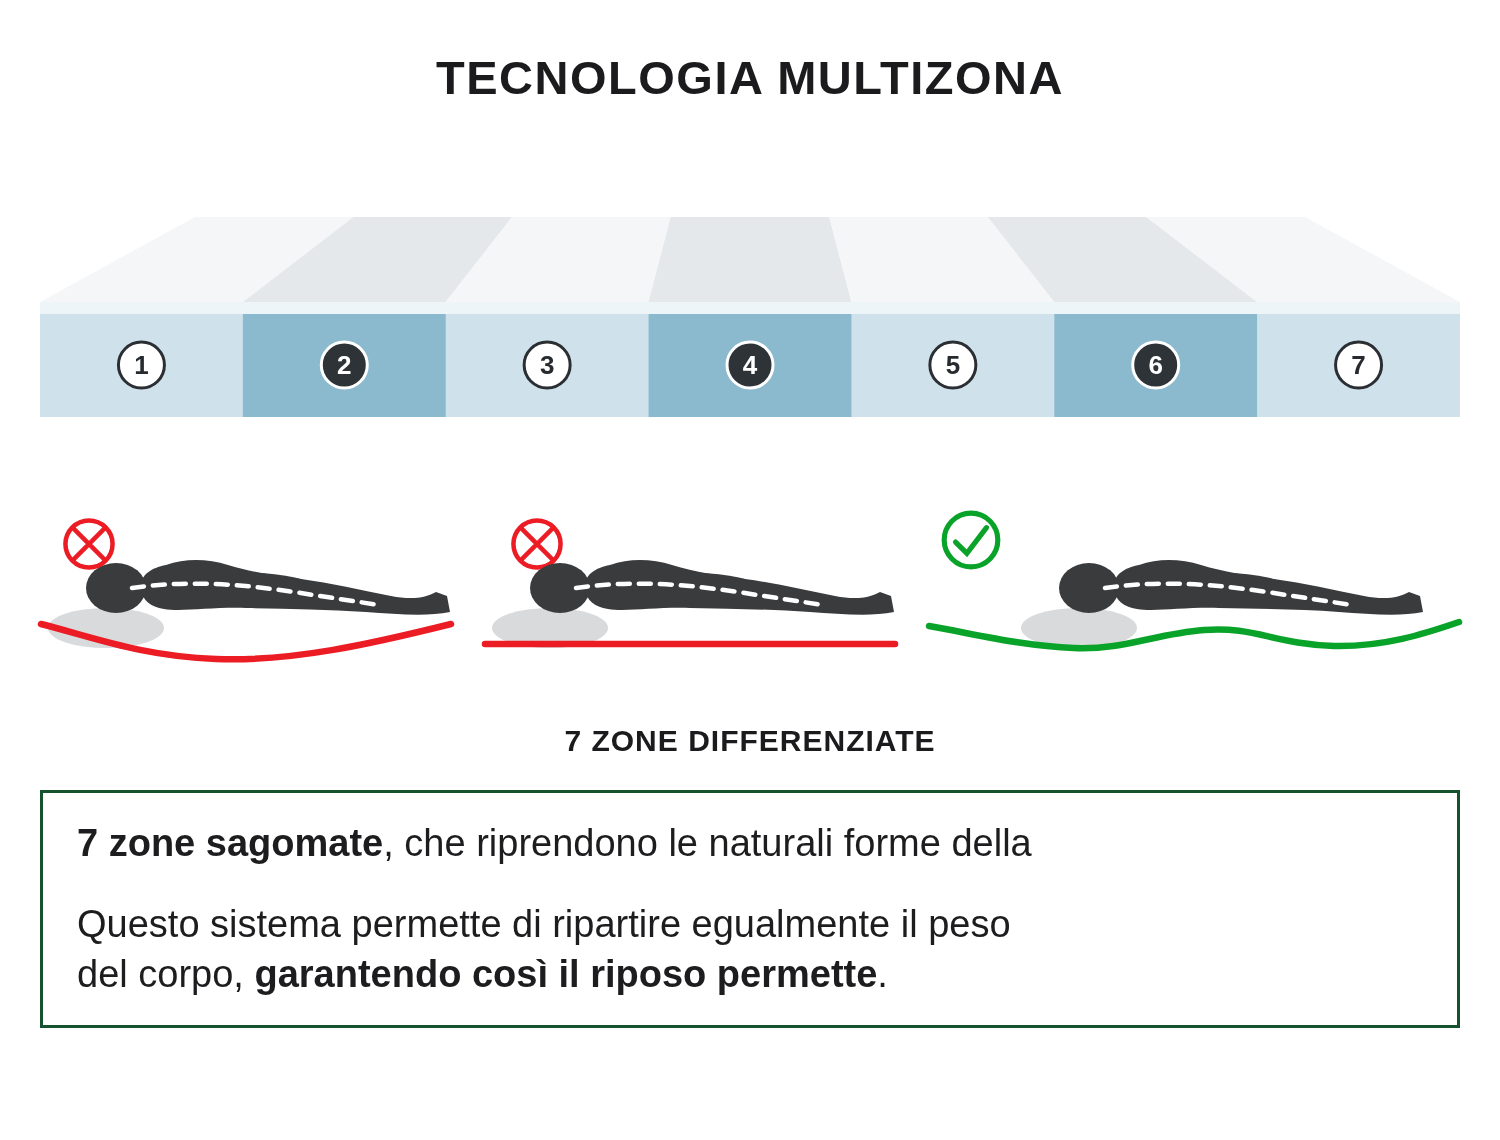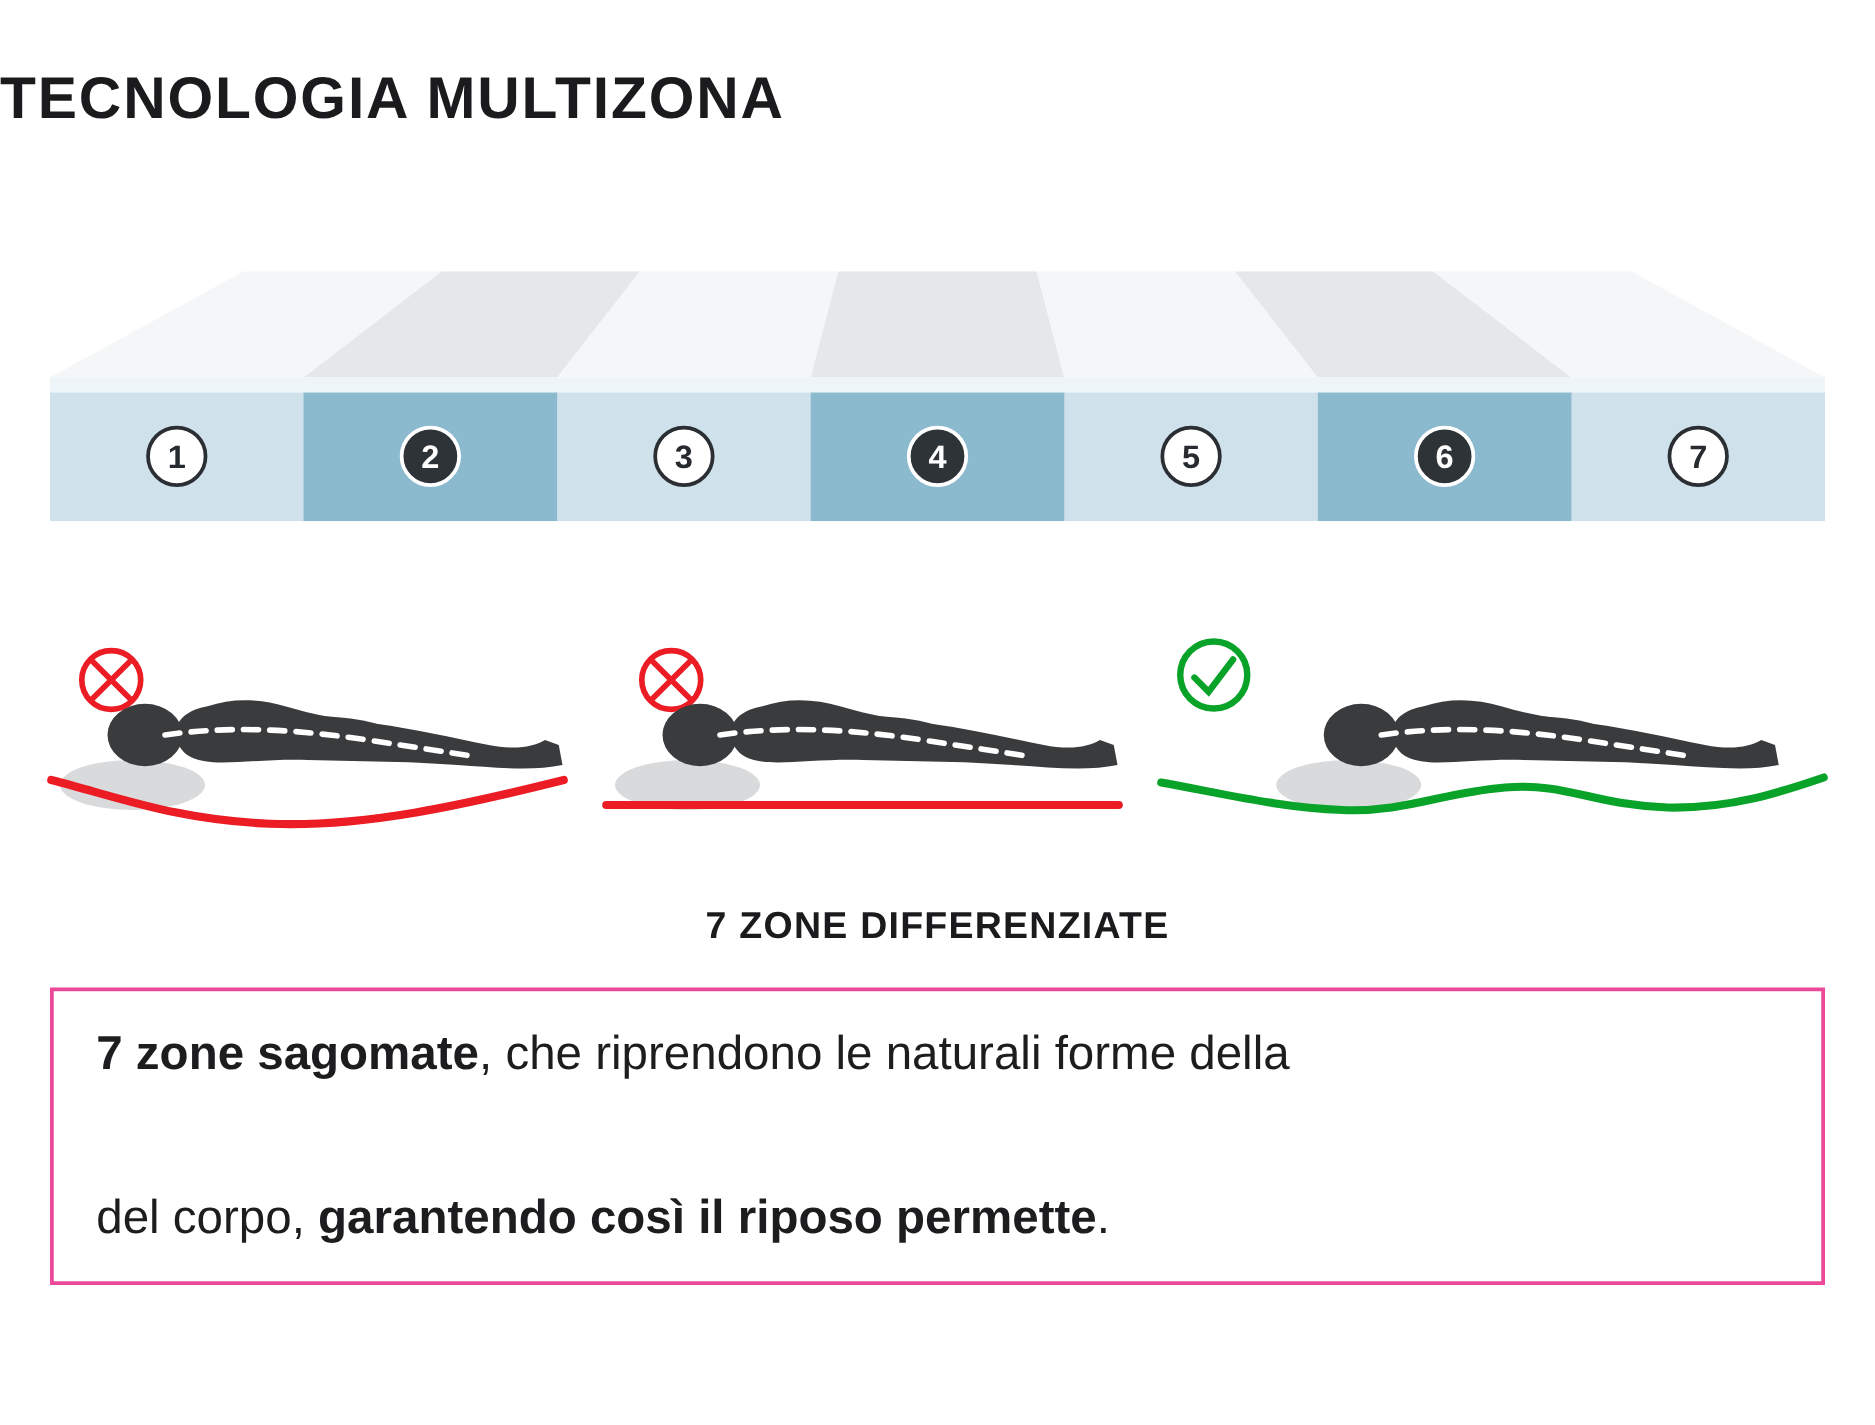--- a/index.html
+++ b/index.html
@@ -1,21 +1,21 @@
 <!DOCTYPE html>
 <html><head>
 <meta charset="utf-8">
 <style>
   html,body{margin:0;padding:0;}
   body{
     width:1500px;height:1140px;background:#ffffff;overflow:hidden;
     font-family:"Liberation Sans",sans-serif;color:#1c1c1e;
   }
   .page-title{
-    margin:50px 0 0;
+    margin:50px 0 0;text-align:center;
     font-size:47px;font-weight:bold;letter-spacing:1.5px;color:#1b1b1d;
   }
   .mattress{margin:112px 40px 0;}
   .mattress svg{display:block;width:100%;height:auto;}
   .zone-num{font-family:"Liberation Sans",sans-serif;font-size:26px;font-weight:bold;text-anchor:middle;}
   .num-light{fill:#272b2f;}
   .num-dark{fill:#ffffff;}
   .marker-light{fill:#ffffff;stroke:#2b2f33;stroke-width:3;}
   .marker-dark{stroke:#ffffff;stroke-width:3;}
 
@@ -34,21 +34,21 @@
   .verdict-icon circle{fill:none;stroke-width:5;}
   .verdict-icon path{fill:none;stroke-width:5;stroke-linecap:round;}
   .underline{fill:none;stroke-width:6.5;stroke-linecap:round;}
   .spine{fill:none;stroke:#ffffff;stroke-width:4.5;stroke-dasharray:12 9;stroke-linecap:round;}
 
   .section-title{
     margin:34px 0 0;text-align:center;
     font-size:30px;font-weight:bold;letter-spacing:1px;color:#1b1b1d;
   }
   .info-box{
-    margin:32px 40px 0;border:3px solid #ec4899;
+    margin:32px 40px 0;border:3px solid #14532d;
     padding:26px 34px;font-size:38px;line-height:1.3;color:#1d1d1f;
   }
   .info-box p{margin:0;}
   .info-box p + p{margin-top:32px;}
   .info-box strong{font-weight:bold;}
 </style>
 </head>
 <body>
 
 <div>
@@ -150,18 +150,18 @@
 
   </div>
 
   <h2 class="section-title">7 ZONE DIFFERENZIATE</h2>
 
   <div class="info-box">
     <p>
       <strong>7 zone sagomate</strong><span>, che riprendono le naturali forme della</span><br>
     </p>
     <p>
-      <br>
+      <span>Questo sistema permette di ripartire egualmente il peso</span><br>
       <span>del corpo, </span><strong>garantendo così il riposo permette</strong><span>.</span>
     </p>
   </div>
 
 </div>
 
 </body></html>

